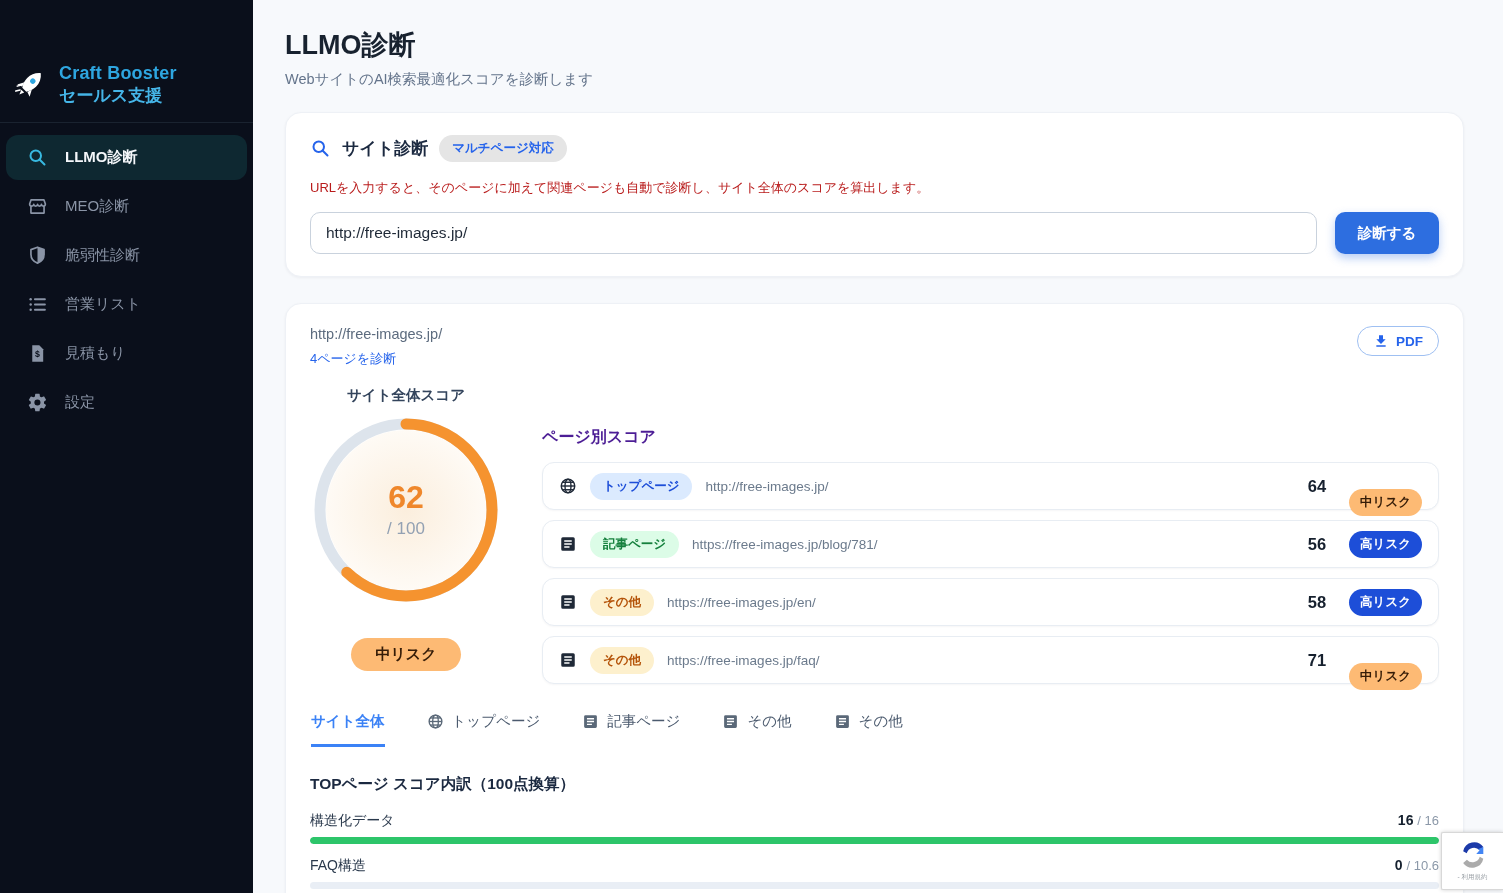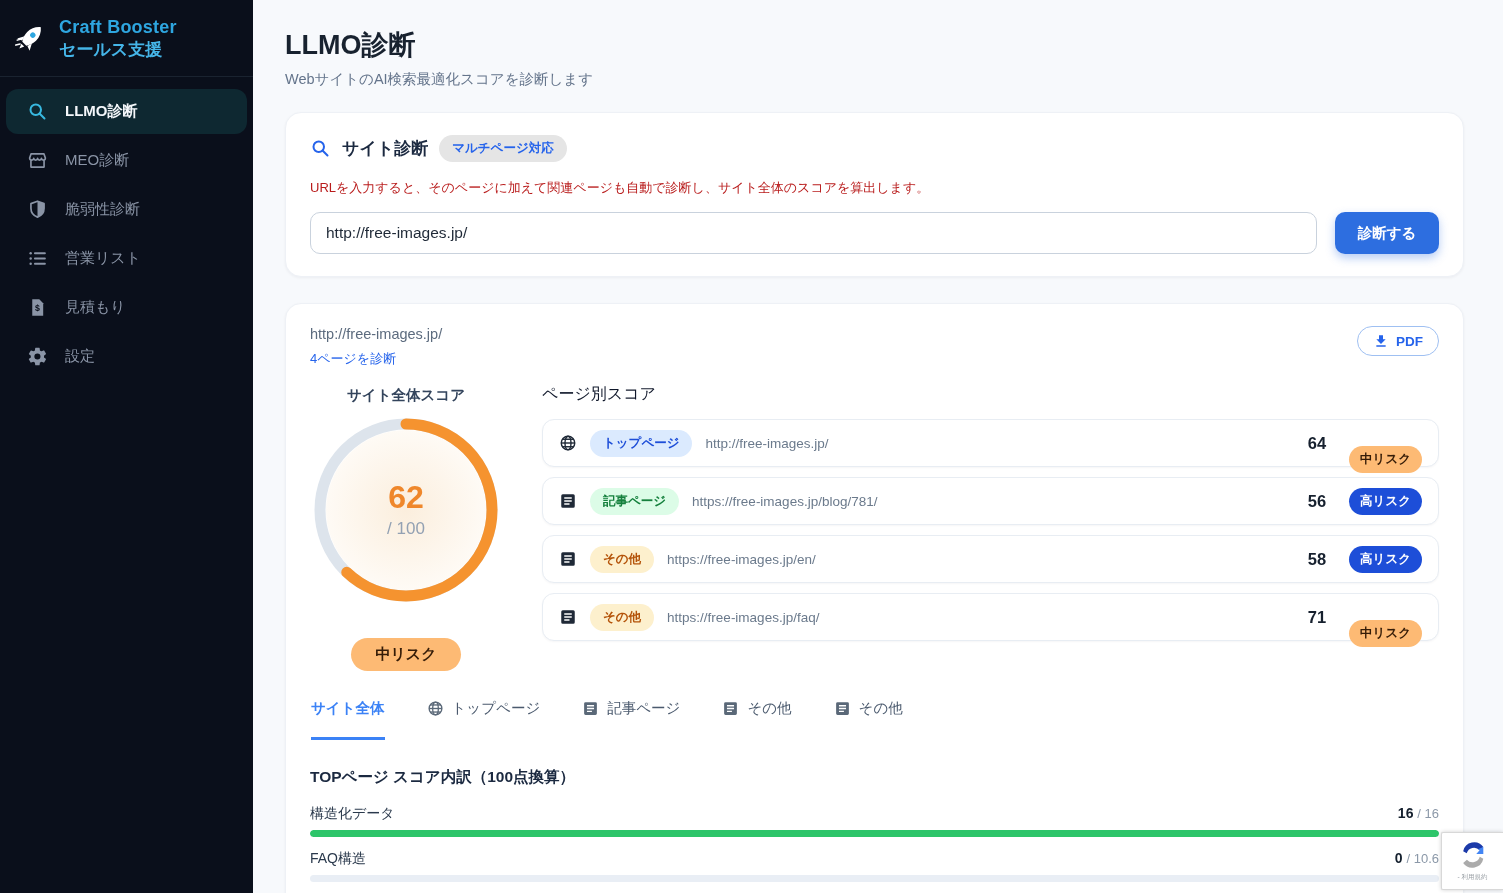--- a/index.html
+++ b/index.html
@@ -9,21 +9,21 @@
     background:#f7f9fc; color:#1a2332;
   }
   .app { display:flex; width:1503px; height:893px; }
 
   
   .sidebar {
     width:253px; min-width:253px; height:100%;
     background:#0a0f1b; color:#8a94a6;
     display:flex; flex-direction:column;
   }
-  .logo-row { display:flex; align-items:center; gap:12px; padding:16px 14px 16px 13px; }
+  .logo-row { display:flex; align-items:center; gap:12px; padding:16px 14px 16px 13px;margin-top:46px; }
   .logo-icon { width:34px; height:34px; flex:0 0 auto; }
   .logo-text { line-height:1.25; }
   .logo-title { font-size:18px; font-weight:bold; color:#2ea6e0; letter-spacing:.2px; }
   .logo-subtitle { font-size:17px; font-weight:bold; color:#45b5e8; }
   .side-divider { height:1px; background:#1a2330; }
   nav { padding:12px 6px; display:flex; flex-direction:column; gap:4px; }
   .nav-item {
     display:flex; align-items:center; gap:17px;
     height:45px; padding:0 21px; border-radius:12px;
     font-size:15px; cursor:pointer; color:#8a94a6;
@@ -86,39 +86,39 @@
   .ring-score { font-size:32px; font-weight:bold; color:#ef872b; line-height:1; }
   .ring-max { font-size:17px; color:#93a1b3; margin-top:6px; }
   .risk-badge {
     display:inline-block; margin-top:19px; padding:7px 24px; border-radius:999px;
     font-size:15px; font-weight:bold;
   }
   .risk-badge.mid, .risk-pill.mid { background:#fdba74; color:#351c07;margin-top:33px; }
   .risk-pill.high { background:#1d4ed8; color:#fff; }
 
   .pages-col { flex:1; }
-  .pages-title { font-size:16px; font-weight:normal; color:#0f172a; margin-bottom:14px; }
+  .pages-title { font-size:16px; font-weight:bold; color:#4c1d95; margin-bottom:14px;margin-top:43px; }
   .page-rows { display:flex; flex-direction:column; gap:10px; }
   .page-row {
     display:flex; align-items:center; gap:13px; height:48px;
     border:1px solid #e8edf3; border-radius:12px; padding:0 16px;
     box-shadow:0 1px 2px rgba(16,24,40,.04); cursor:pointer; background:#fff;
   }
   .page-row svg { width:18px; height:18px; color:#1f2937; flex:0 0 auto; }
   .type-pill { font-size:12.5px; font-weight:bold; padding:5px 13px; border-radius:999px; white-space:nowrap; }
   .type-pill.blue  { background:#dbeafe; color:#1d4ed8; }
   .type-pill.green { background:#dcfce7; color:#15803d; }
   .type-pill.amber { background:#fdf0cd; color:#b45309; }
   .row-url { flex:1; font-size:13.5px; color:#6b7a8c; overflow:hidden; white-space:nowrap; }
   .row-score { font-size:16.5px; font-weight:bold; color:#16202e; margin-right:10px; }
   .risk-pill { font-size:12.5px; font-weight:bold; padding:5px 11px; border-radius:999px; white-space:nowrap; }
 
   .tabs { display:flex; gap:42px; margin-top:28px; padding-left:1px; }
   .tab {
-    display:flex; align-items:center; gap:8px; padding-bottom:19px;
+    display:flex; align-items:center; gap:8px; padding-bottom:13px;
     font-size:14.5px; color:#4b5a6e; cursor:pointer; border-bottom:3px solid transparent;
   }
   .tab svg { width:17px; height:17px; color:#5a6878; }
   .tab.active { color:#3b82f6; font-weight:bold; border-bottom-color:#3b82f6; }
 
   .breakdown-title { font-size:15.5px; font-weight:bold; color:#1b2940; margin:27px 0 17px; }
   .bd-item { margin-bottom:13px; }
   .bd-head { display:flex; justify-content:space-between; align-items:baseline; margin-bottom:7px; }
   .bd-label { font-size:14px; color:#2a394c; }
   .bd-value { font-size:14px; }

